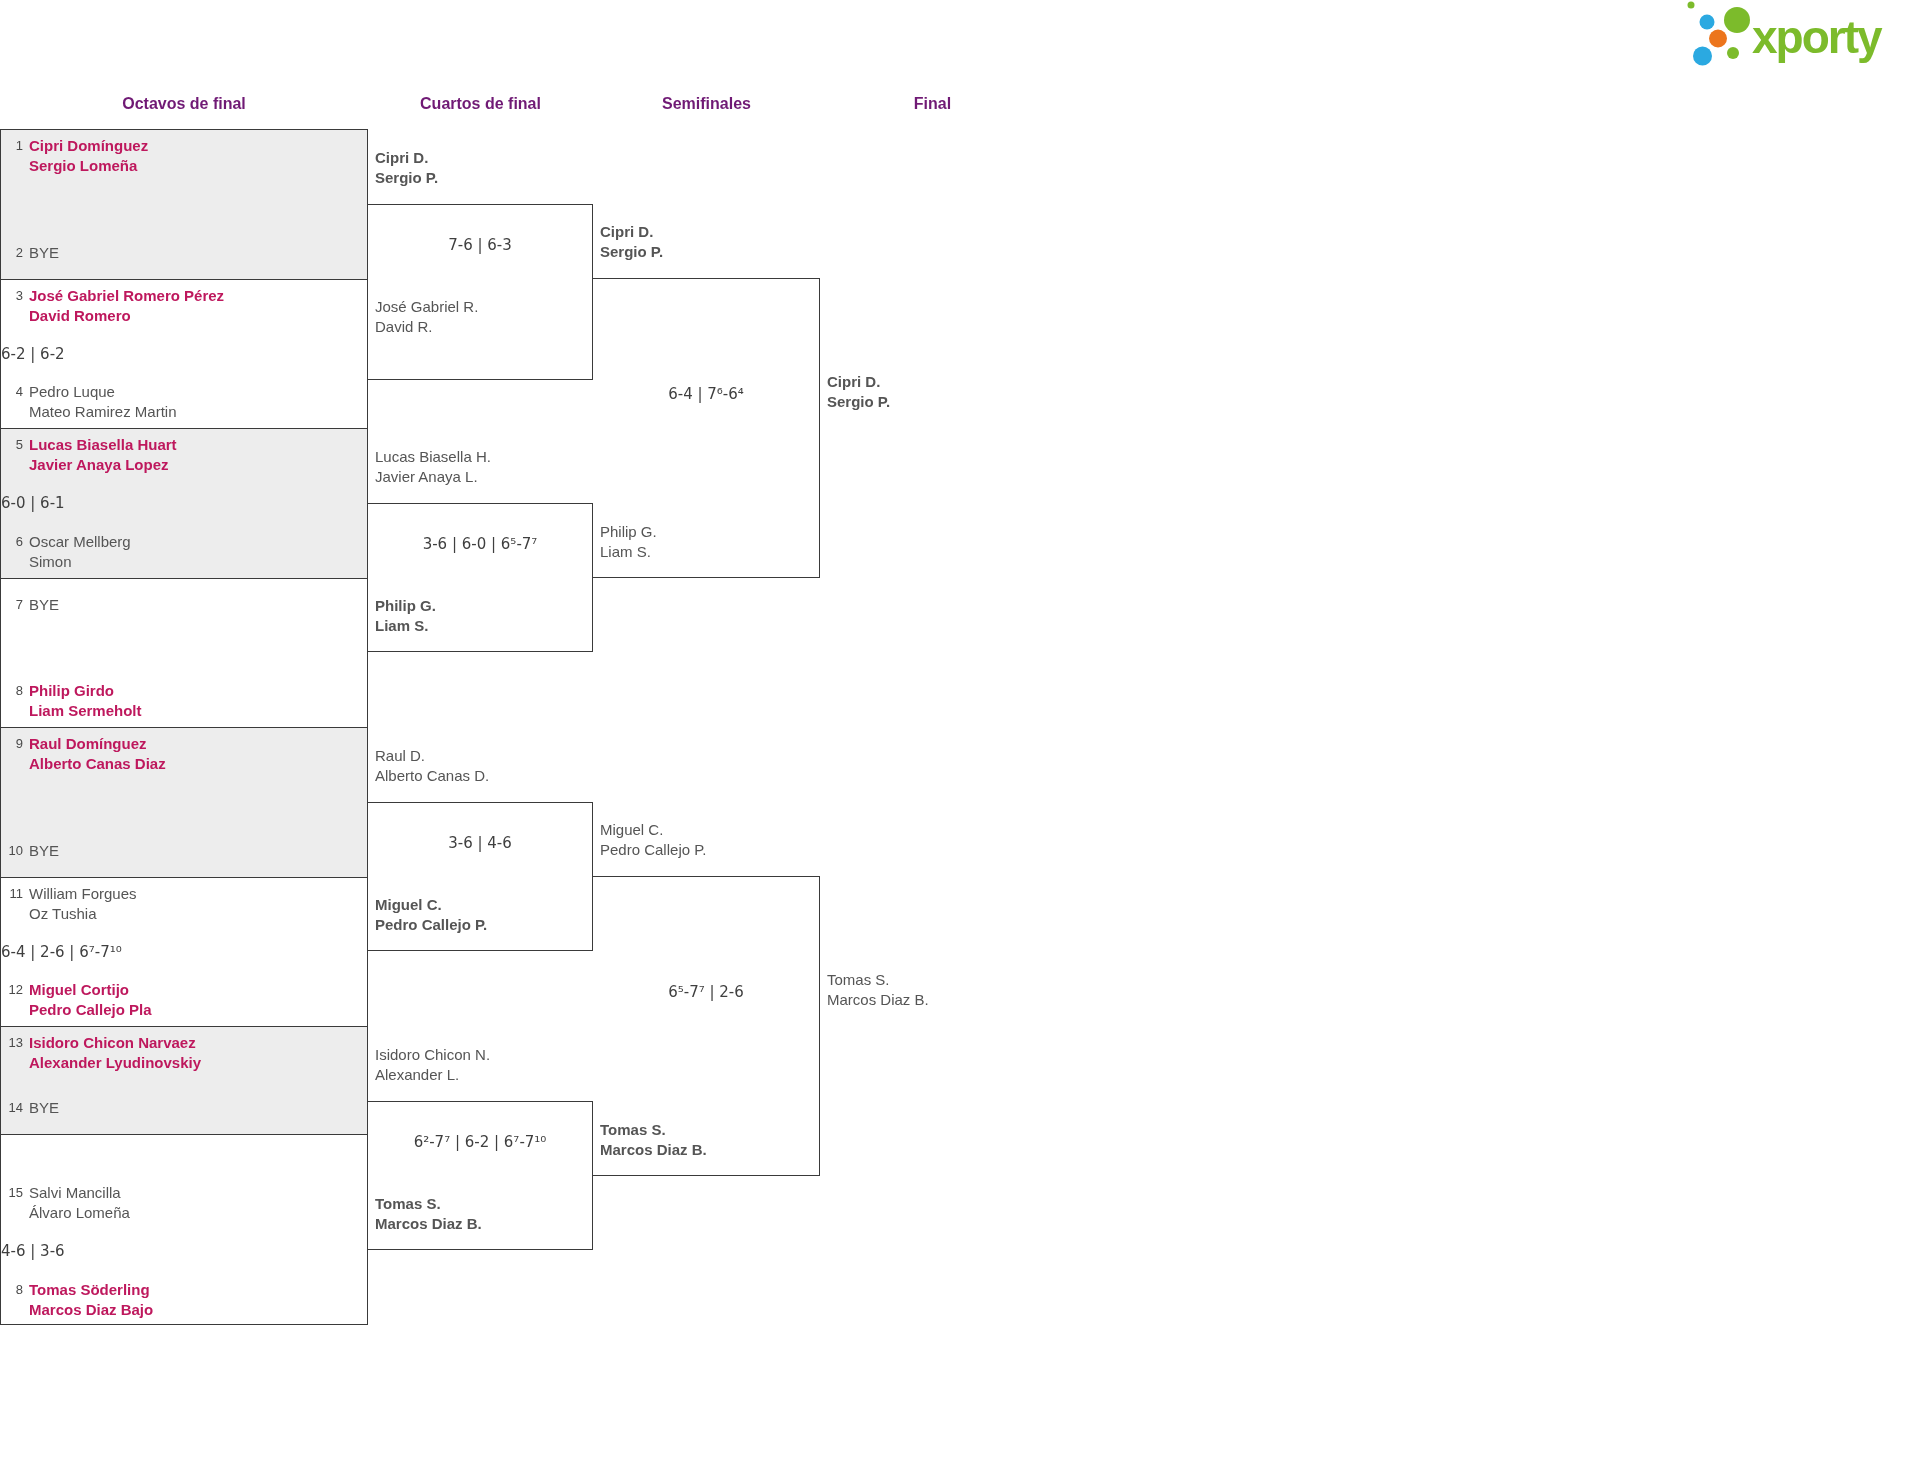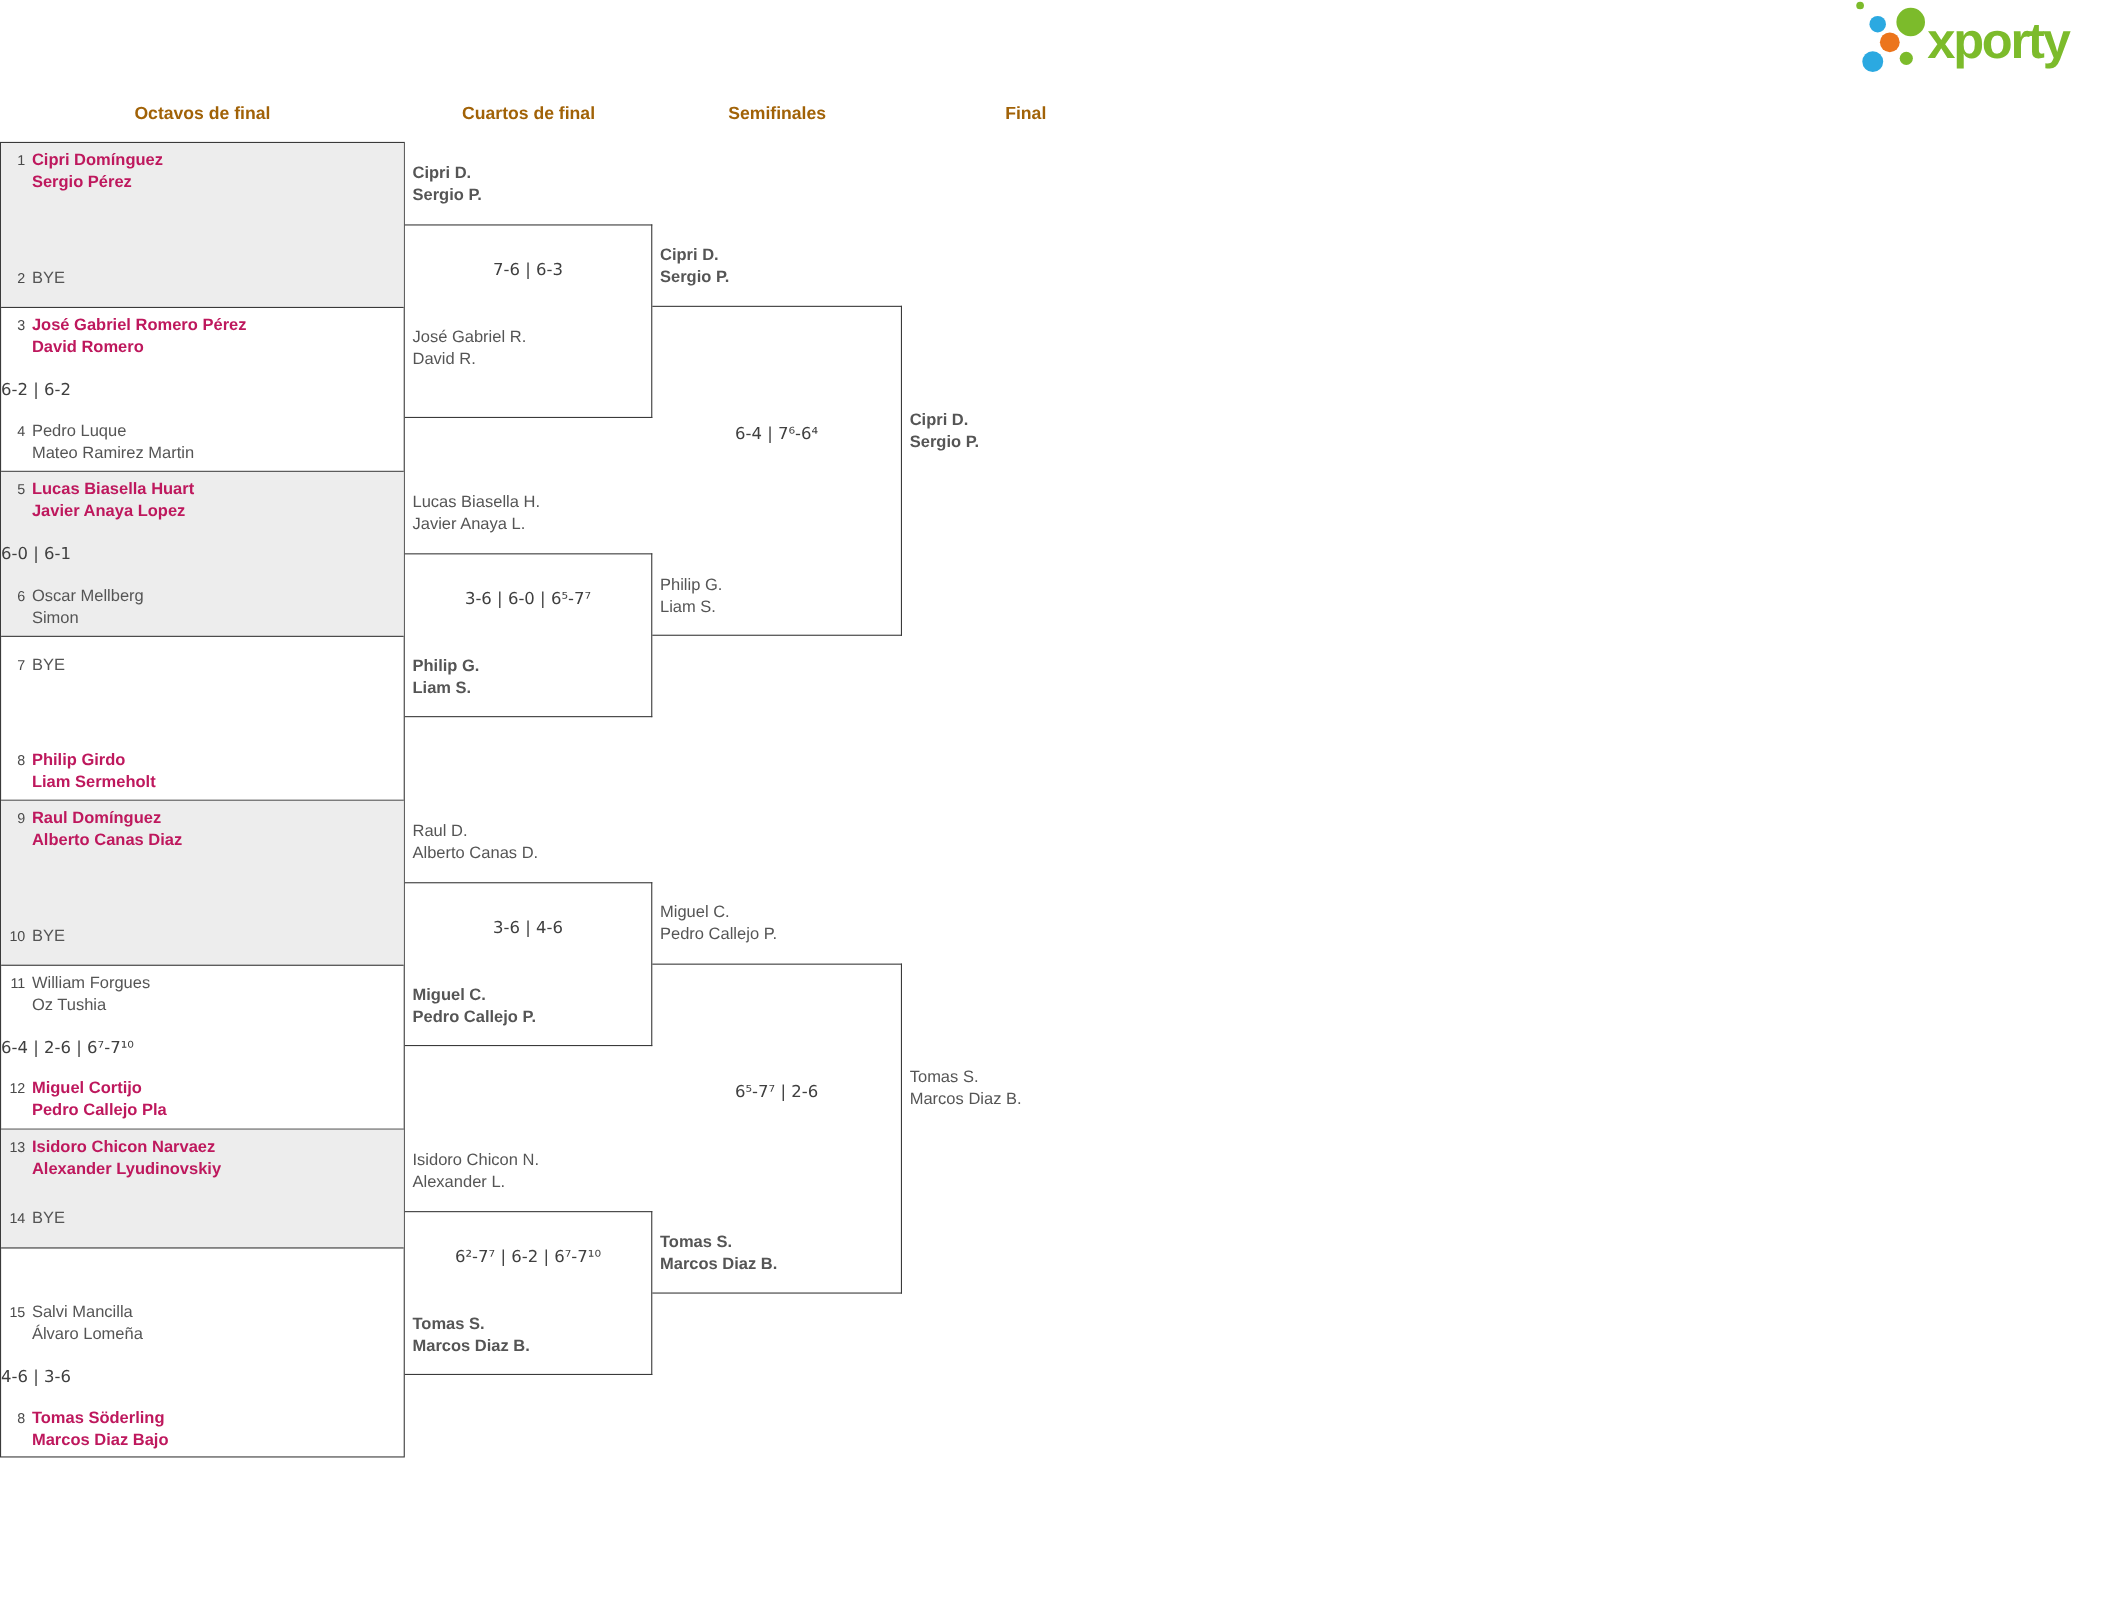--- a/index.html
+++ b/index.html
@@ -1,20 +1,20 @@
 <!DOCTYPE html>
 <html><head>
 <meta charset="utf-8">
 <style>
   html,body{margin:0;padding:0;background:#fff}
   .page{position:relative;width:1920px;height:1459px;background:#ffffff;
         font-family:"Liberation Sans",sans-serif;color:#222;overflow:hidden}
   .hdr{position:absolute;left:2px;top:3px}
   .title{font-size:23px;font-weight:700;color:#141414;line-height:28px;white-space:nowrap}
-  .rh{position:absolute;top:95px;text-align:center;font-size:16px;font-weight:700;color:#a16207}
+  .rh{position:absolute;top:95px;text-align:center;font-size:16px;font-weight:700;color:#701a75}
   
   .r16{position:absolute;left:0px;top:129px;width:368px;height:1196px;
        border:1px solid #3a3a3a;box-sizing:border-box}
   .cell{position:absolute;left:0;width:100%;box-sizing:border-box}
   .cell.sep{border-bottom:1px solid #3a3a3a}
   .cell.g{background:#ededed}
   .slot{position:absolute;left:5px;right:4px;display:flex;align-items:flex-start}
   .slot.t{top:26px;transform:translateY(-50%)}
   .slot.b{top:calc(100% - 26px);transform:translateY(-50%)}
   .seed{flex:0 0 17px;text-align:right;font-size:13px;color:#4a4a4a;line-height:20px;margin-right:6px}
@@ -55,21 +55,21 @@
   <div class="rh" style="left:593px;width:227px">Semifinales</div>
   <div class="rh" style="left:820px;width:225px">Final</div>
 
   <div class="r16">
 
     <div class="cell g sep" style="top:0;height:149.5px">
       <div class="slot t">
         <span class="seed">1</span>
         <div class="nm win">
           <div>Cipri Domínguez</div>
-          <div>Sergio Pérez</div>
+          <div>Sergio Lomeña</div>
         </div>
       </div>
       <div class="slot b">
         <span class="seed">2</span>
         <div class="nm">
           <div>BYE</div>
         </div>
       </div>
     </div>
 

